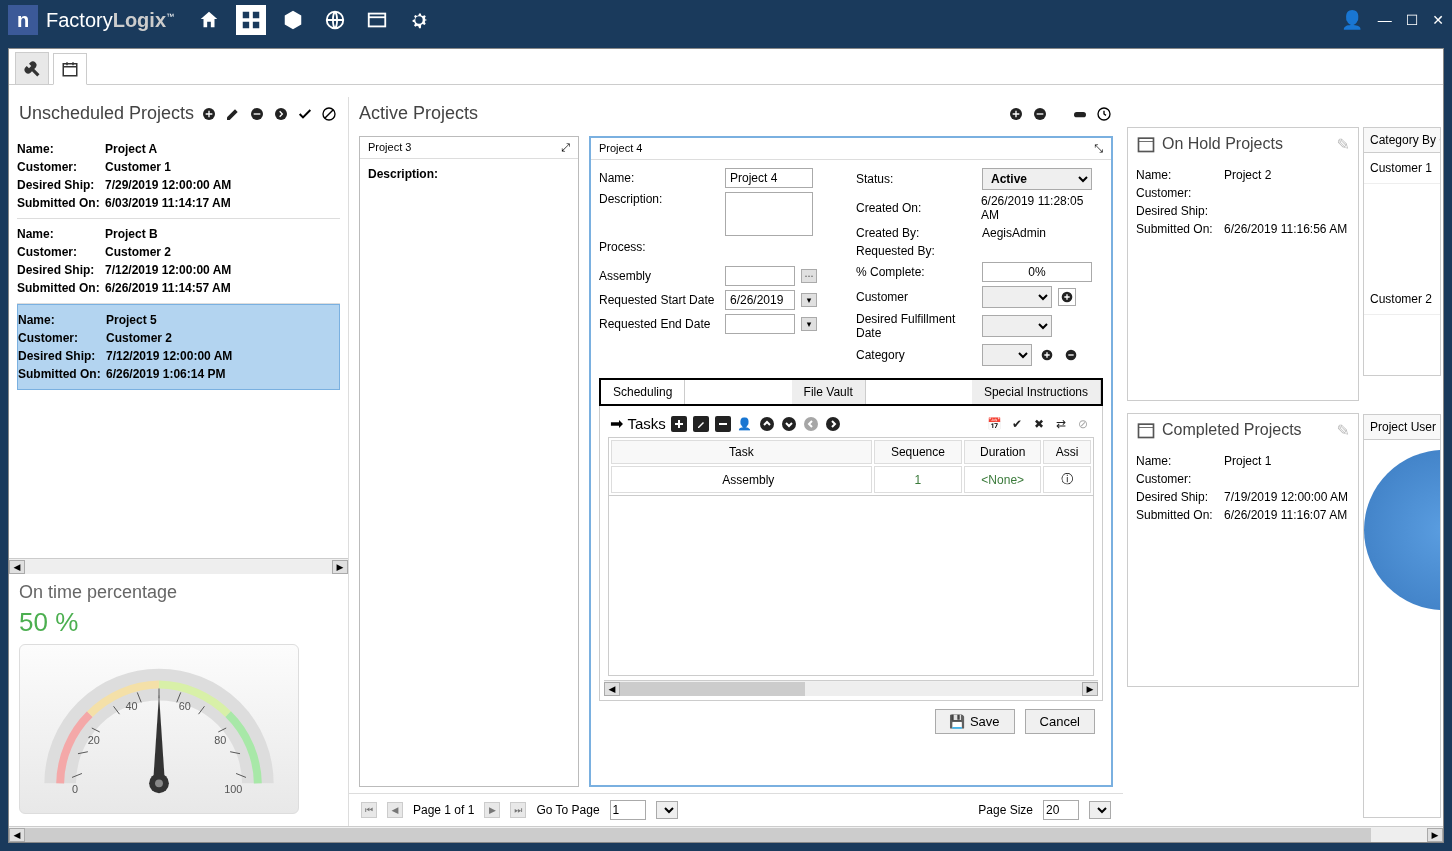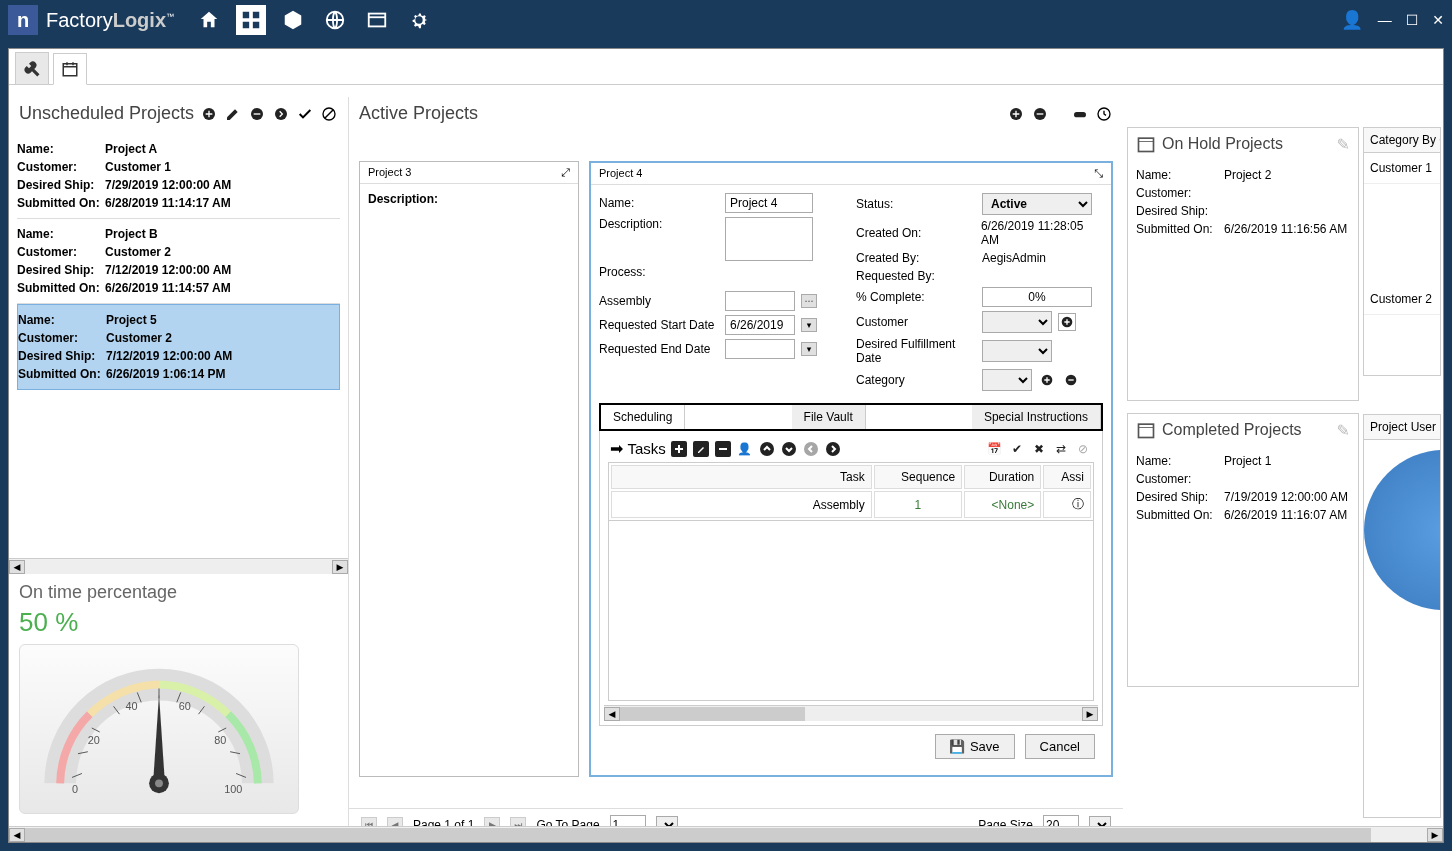--- a/index.html
+++ b/index.html
@@ -15,21 +15,21 @@
 .ticon svg { width: 22px; height: 22px; fill: currentColor; }
 .win-ctrl { margin-left: auto; display: flex; gap: 14px; color: #fff; font-size: 14px; align-items: center; }
 .win-ctrl span { cursor: pointer; }
 .main { position: absolute; top: 48px; left: 8px; right: 8px; bottom: 8px; background: #fff; border: 1px solid #888; display: flex; flex-direction: column; }
 .tabbar { height: 36px; display: flex; align-items: flex-end; padding-left: 6px; gap: 4px; border-bottom: 1px solid #ccc; }
 .tab { width: 34px; height: 32px; border: 1px solid #ccc; border-bottom: none; display: flex; align-items: center; justify-content: center; background: #e8e8e8; cursor: pointer; }
 .tab.active { background: #fff; border-bottom: 1px solid #fff; margin-bottom: -1px; }
 .content { flex: 1; display: flex; overflow: hidden; margin-top: 12px; }
 .col { display: flex; flex-direction: column; }
 .left-col { width: 340px; border-right: 1px solid #ddd; }
-.center-col { flex: 1; min-width: 0; gap: 25px; }
+.center-col { flex: 1; min-width: 0; }
 .right-col { width: 240px; }
 .far-right { width: 80px; display: flex; flex-direction: column; }
 .panel-head { display: flex; align-items: center; padding: 6px 10px; font-size: 18px; color: #444; font-weight: 300; }
 .panel-head .icons { margin-left: auto; display: flex; gap: 6px; }
 .ic { width: 18px; height: 18px; display: inline-flex; align-items: center; justify-content: center; cursor: pointer; color: #222; }
 .ic svg { width: 16px; height: 16px; fill: currentColor; }
 .proj-list { flex: 1; overflow-y: auto; padding: 4px 8px; }
 .proj-card { font-size: 12px; padding: 6px 0; border-bottom: 1px solid #ddd; }
 .proj-card.selected { background: #b3d4f0; border: 1px solid #7ab0e0; }
 .proj-row { display: flex; line-height: 18px; }
@@ -55,21 +55,21 @@
 .form-row textarea { width: 88px; height: 44px; resize: none; }
 .form-grid { display: flex; gap: 10px; }
 .fg-col { flex: 1; }
 .stat-lbl { font-weight: 400; }
 .sub-tabs { display: flex; border: 2px solid #000000; margin-top: 8px; justify-content: space-between; }
 .sub-tab { padding: 5px 12px; font-size: 12px; border-right: 1px solid #ccc; background: #eee; cursor: pointer; }
 .sub-tab.active { background: #fff; }
 .tasks-bar { display: flex; align-items: center; padding: 4px 6px; gap: 4px; font-size: 12px; }
 .tasks-bar .arrow { font-size: 16px; }
 .task-table { border: 1px solid #ccc; margin: 0 4px; }
-.task-table th, .task-table td { border: 1px solid #ddd; padding: 4px 6px; font-size: 12px; text-align: right; }
+.task-table th, .task-table td { border: 1px solid #ddd; padding: 4px 6px; font-size: 12px; text-align: center; }
 .task-table th { background: #f8f8f8; font-weight: 400; }
 .task-table td.seq { color: #3a7a3a; text-align: center; }
 .task-table td.dur { color: #3a7a3a; }
 .task-scroll { height: 180px; overflow: auto; border-left:1px solid #ccc; border-right:1px solid #ccc; border-bottom:1px solid #ccc; margin: 0 4px 4px 4px;}
 .btn-row { display: flex; gap: 10px; justify-content: flex-end; padding: 8px; }
 .btn { border: 1px solid #aaa; background: #f0f0f0; padding: 4px 14px; font-size: 13px; cursor: pointer; display: flex; align-items: center; gap: 4px; }
 .pager { display: flex; align-items: center; gap: 10px; padding: 6px 12px; font-size: 12px; border-top: 1px solid #ddd; }
 .pager .pbtn { width: 16px; height: 16px; background: #e8e8e8; border: 1px solid #ccc; display: flex; align-items: center; justify-content: center; font-size: 9px; cursor: pointer; color: #777; }
 .pager input { width: 36px; border: 1px solid #aaa; padding: 2px; font-size: 12px; }
 .pager select { border: 1px solid #aaa; font-size: 12px; }
@@ -204,21 +204,21 @@
             <div class="proj-row">
               <span class="lbl">Customer:</span>
               <span class="val"><b>Customer 1</b></span>
             </div>
             <div class="proj-row">
               <span class="lbl">Desired Ship:</span>
               <span class="val"><b>7/29/2019 12:00:00 AM</b></span>
             </div>
             <div class="proj-row">
               <span class="lbl">Submitted On:</span>
-              <span class="val"><b>6/28/2019 11:14:17 AM</b></span>
+              <span class="val"><b>6/03/2019 11:14:17 AM</b></span>
             </div>
           </div>
           <div class="proj-card">
             <div class="proj-row">
               <span class="lbl">Name:</span>
               <span class="val"><b>Project B</b></span>
             </div>
             <div class="proj-row">
               <span class="lbl">Customer:</span>
               <span class="val"><b>Customer 2</b></span>

